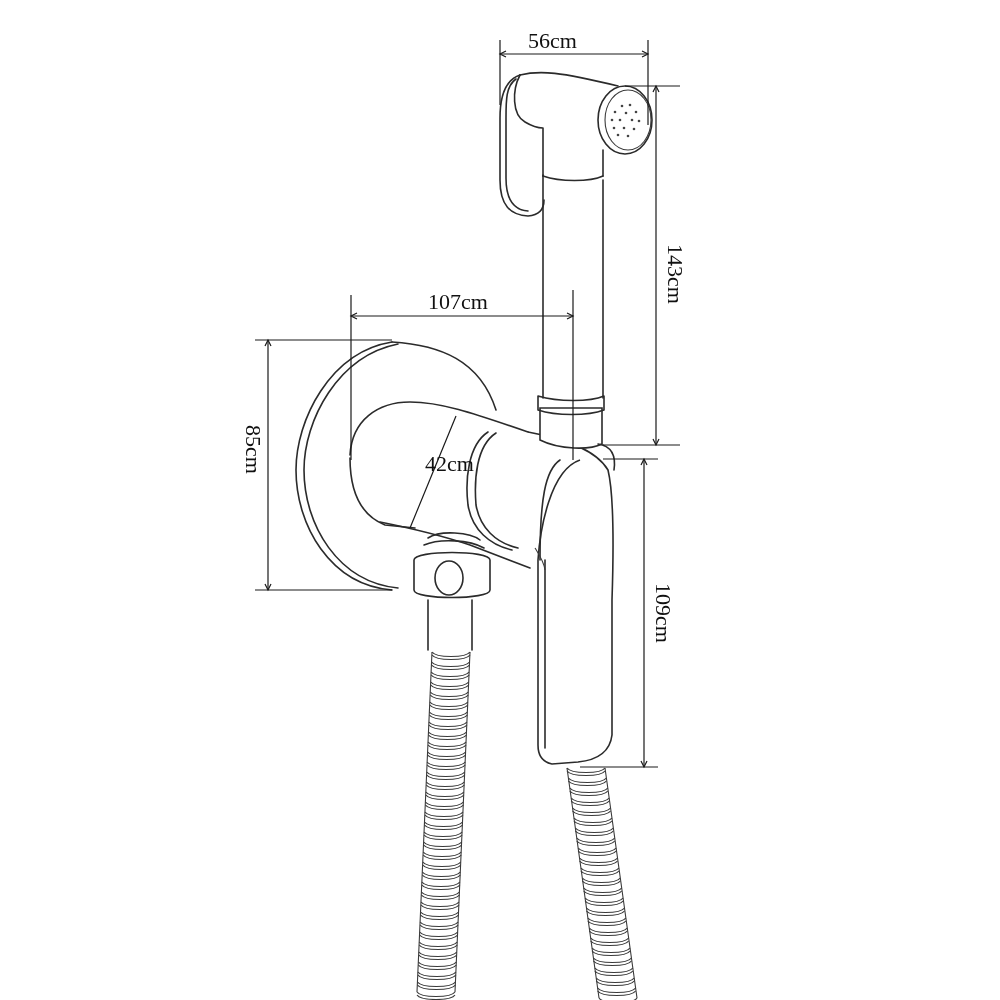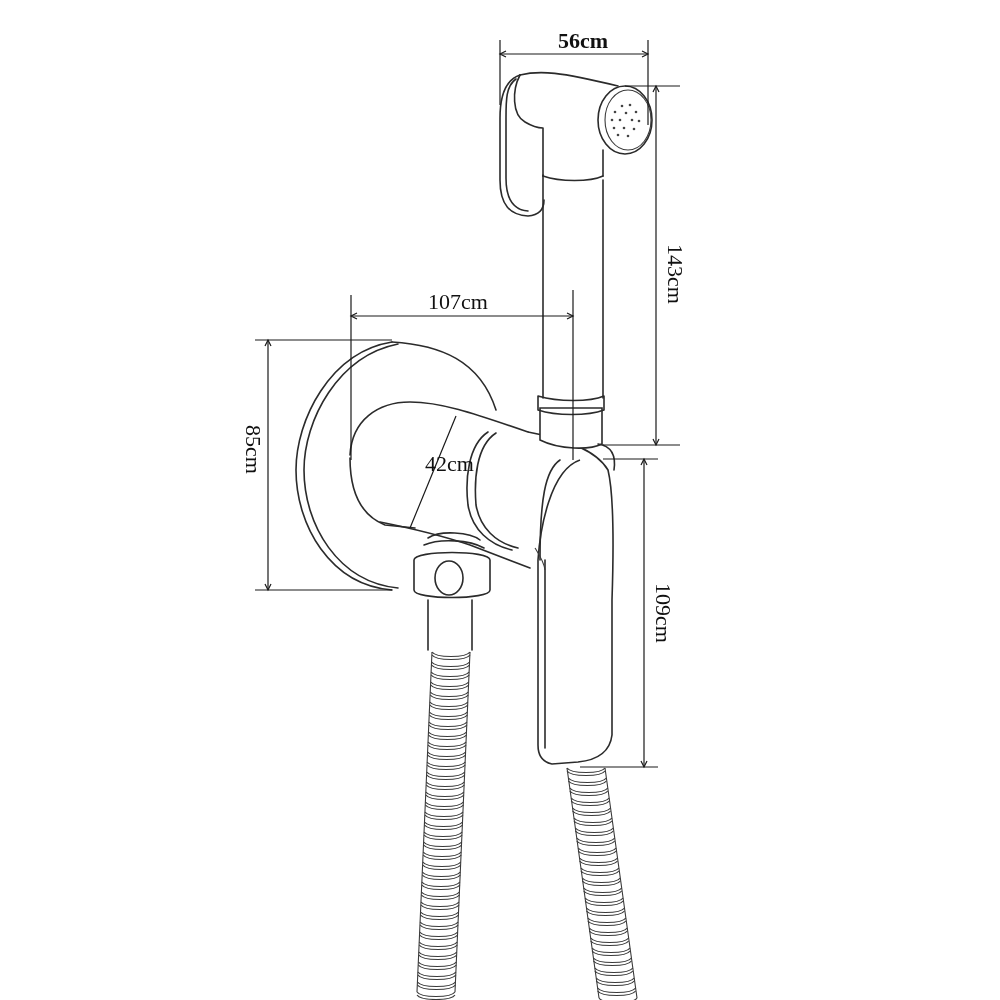--- a/index.html
+++ b/index.html
@@ -187,18 +187,18 @@
   </g>
   <g>
     <line class="dim" x1="603" y1="459" x2="658" y2="459"></line>
     <line class="dim" x1="580" y1="767" x2="658" y2="767"></line>
     <line class="dim" x1="644" y1="459" x2="644" y2="767"></line>
     <path class="dim" d="M641 465 L 644 459 L 647 465"></path>
       <path class="dim" d="M641 761 L 644 767 L 647 761"></path>
   </g>
 </svg>
 
-<div class="label" style="left:558px; top:30px;font-weight:bold;">56cm</div>
+<div class="label" style="left:528px; top:30px;">56cm</div>
 <div class="label vert" style="left:686px; top:244px;">143cm</div>
 <div class="label" style="left:428px; top:291px;font-family:Liberation Serif, serif;">107cm</div>
 <div class="label vert" style="left:264px; top:425px;">85cm</div>
 <div class="label" style="left:381px; top:453px;margin-left:44px;">42cm</div>
 <div class="label vert" style="left:674px; top:583px;">109cm</div>
 
 </body></html>

